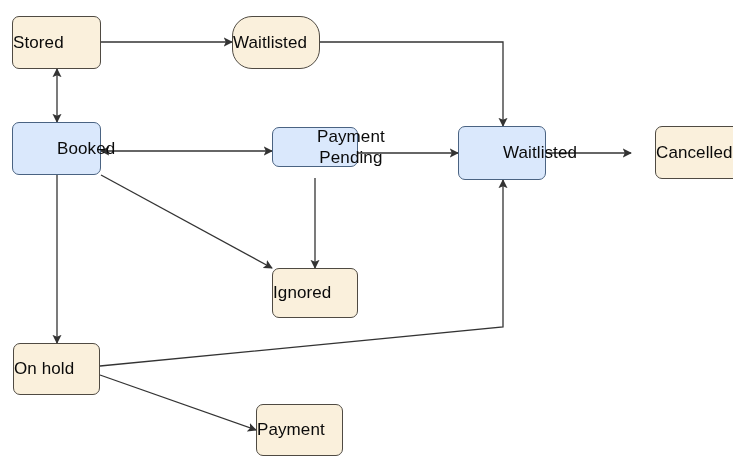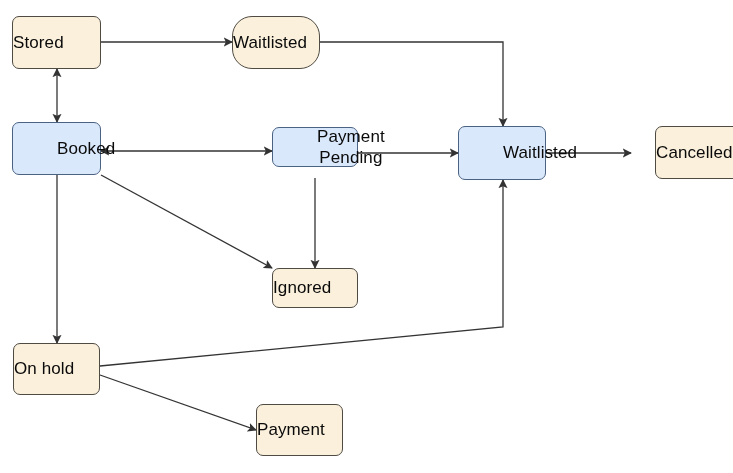--- a/index.html
+++ b/index.html
@@ -98,21 +98,21 @@
       <div class="node blue" style="left: 272px; top: 127px; width: 86px; height: 40px;">
         <span class="node-label">Payment
 Pending</span>
       </div>
       <div class="node blue" style="left: 458px; top: 126px; width: 88px; height: 54px;">
         <span class="node-label">Waitlisted</span>
       </div>
       <div class="node beige" style="left: 631px; top: 126px; width: 89px; height: 53px; margin-left: 24px;">
         <span class="node-label">Cancelled</span>
       </div>
-      <div class="node beige" style="left: 272px; top: 268px; width: 86px; height: 40px;">
+      <div class="node beige" style="left: 272px; top: 268px; width: 86px; height: 50px;">
         <span class="node-label">Ignored</span>
       </div>
       <div class="node beige" style="left: 13px; top: 343px; width: 87px; height: 52px;">
         <span class="node-label">On hold</span>
       </div>
       <div class="node beige" style="left: 256px; top: 404px; width: 87px; height: 52px;">
         <span class="node-label">Payment</span>
       </div>
     </div>
 

